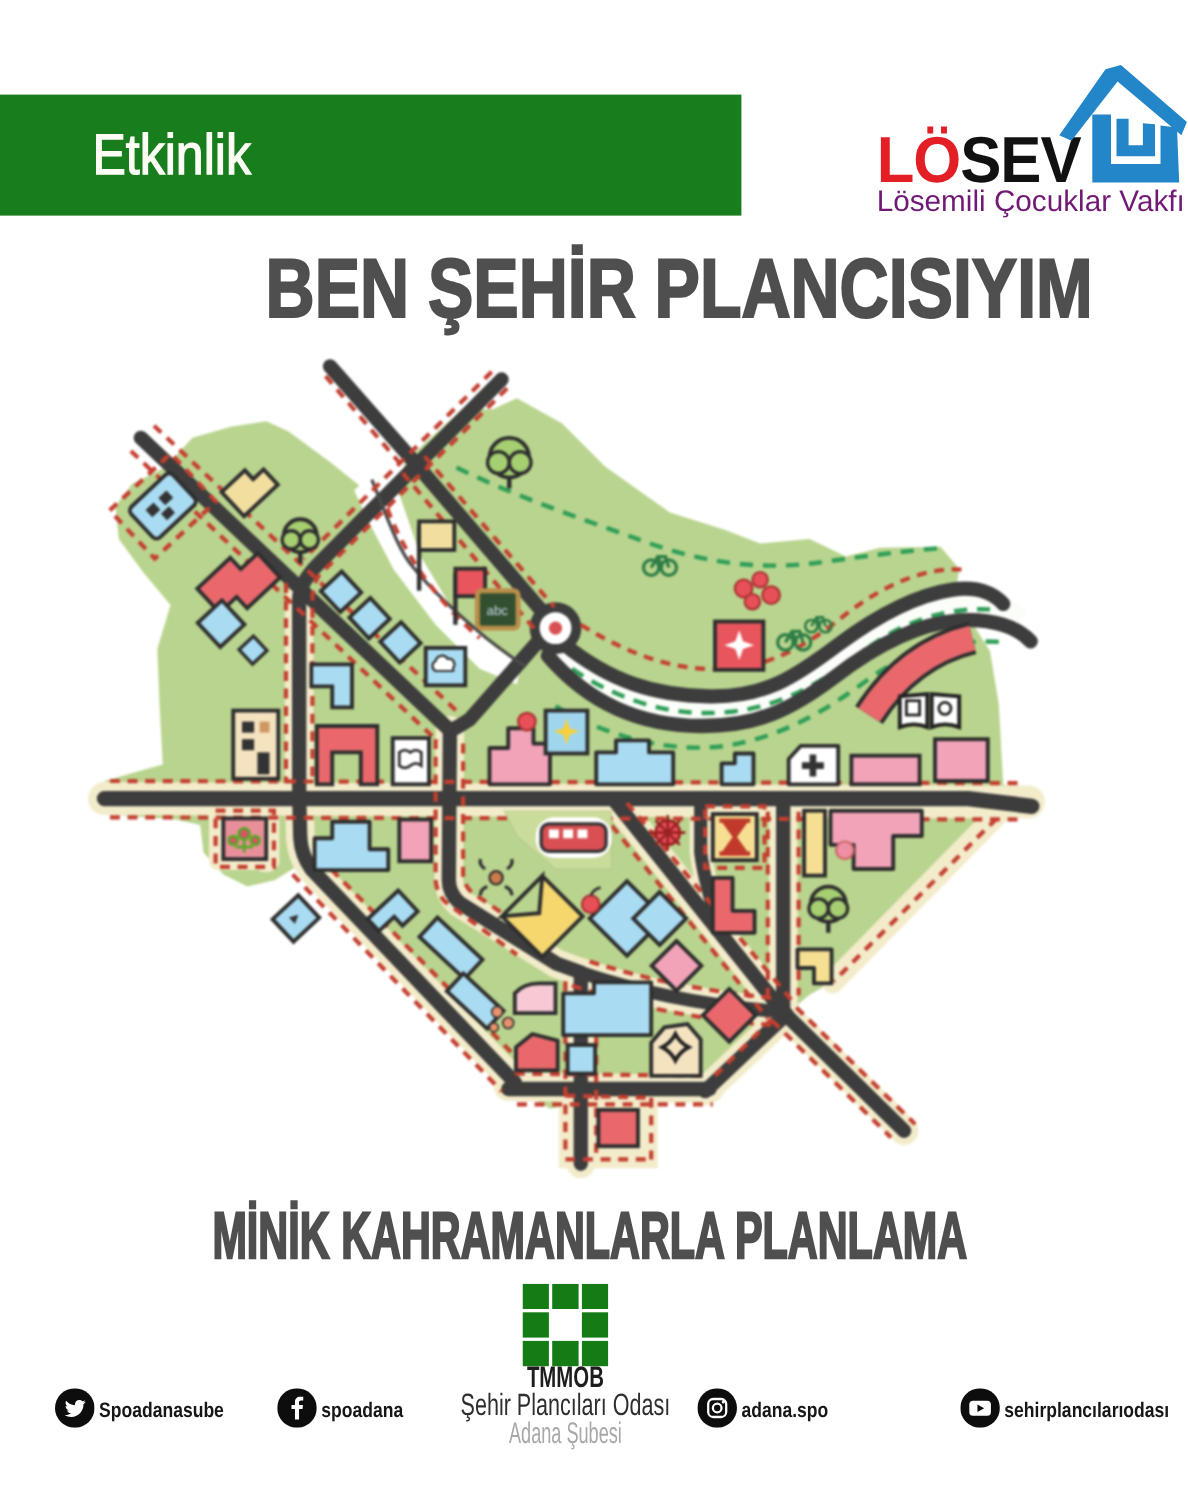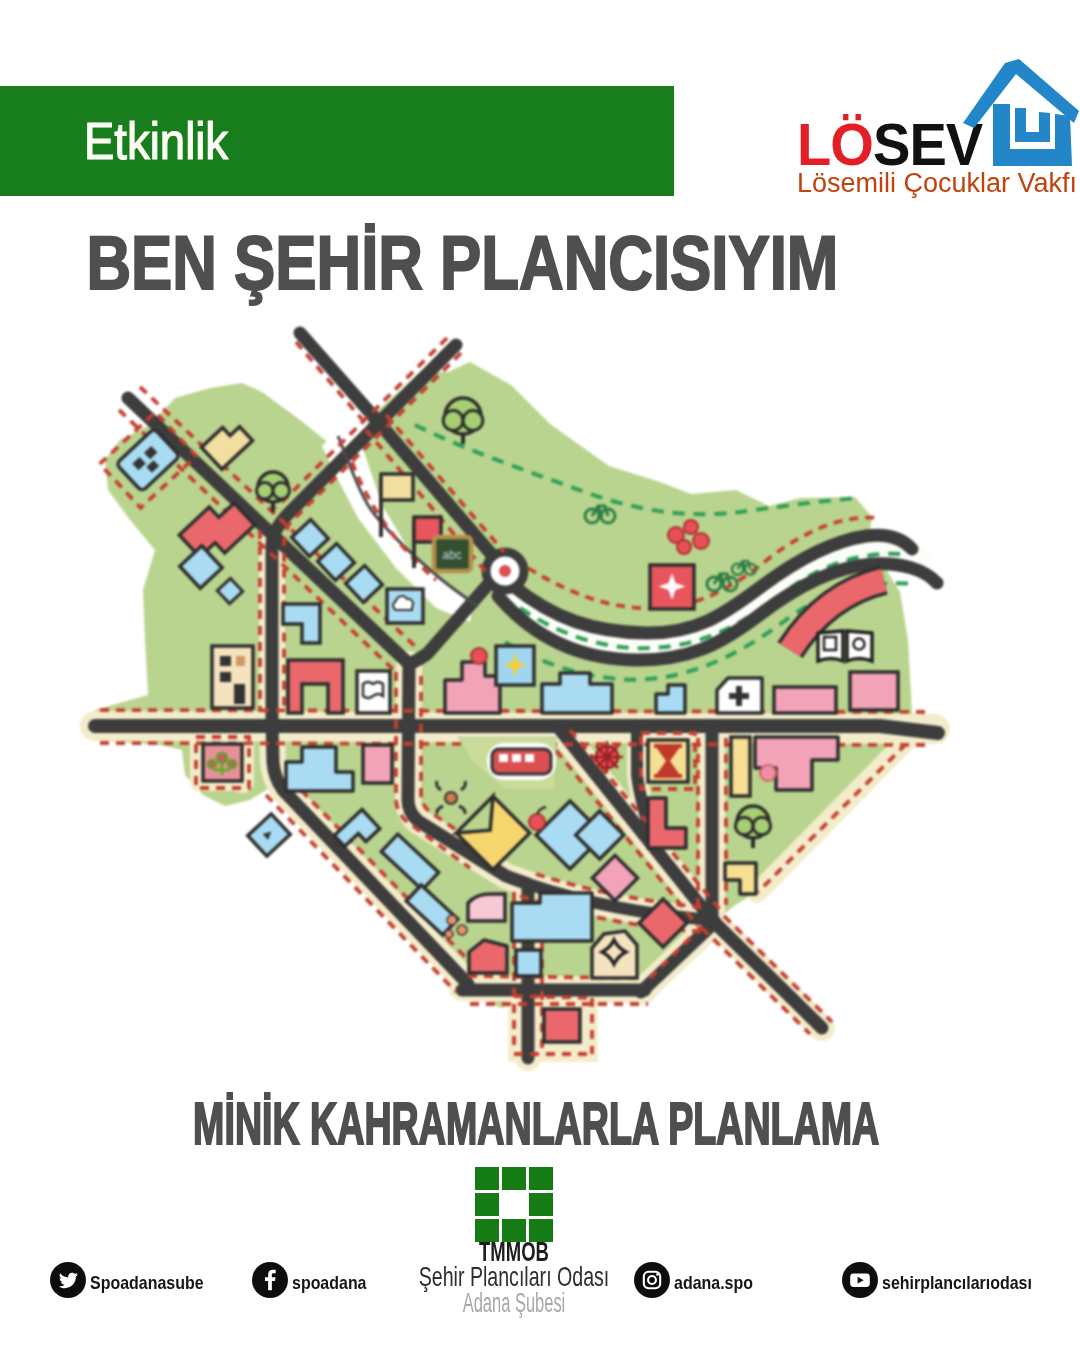--- a/index.html
+++ b/index.html
@@ -1,26 +1,26 @@
 <!DOCTYPE html>
 <html><head>
 <meta charset="utf-8">
 <style>
   html,body{margin:0;padding:0;width:1080px;height:1350px;background:#ffffff;overflow:hidden;}
   *{font-family:"Liberation Sans", sans-serif;}
   .abs{position:absolute;}
   #page{position:relative;width:1080px;height:1350px;background:#fff;padding-left:16px;}
   #banner{left:0;top:86px;width:674px;height:110px;background:#177d1d;}
   #banner span{display:inline-block;color:#fdfdf5;font-size:52px;font-weight:normal;-webkit-text-stroke:1.2px #fdfdf5;transform:scaleX(.875);transform-origin:left center;position:absolute;left:84px;top:25px;}
-  #title{left:0;top:219px;width:1080px;text-align:left;}
+  #title{left:0;top:219px;width:1080px;text-align:right;}
   #title span{display:inline-block;font-size:76px;font-weight:bold;color:#4f4f4f;-webkit-text-stroke:2px #4f4f4f;transform:scaleX(.813);transform-origin:center;white-space:nowrap;}
   #losev{left:790px;top:52px;width:290px;height:150px;}
   #lstext{position:absolute;left:7px;top:59px;font-size:59px;font-weight:bold;letter-spacing:-1px;transform:scaleX(.95);transform-origin:left center;}
   #lstext .lo{color:#e31e24;} #lstext .sev{color:#111;}
-  #lssub{position:absolute;left:7px;top:116px;font-size:27px;color:#c2410c;transform:scaleX(1.0);transform-origin:left center;white-space:nowrap;text-align:right;}
+  #lssub{position:absolute;left:7px;top:116px;font-size:27px;color:#701a75;transform:scaleX(1.0);transform-origin:left center;white-space:nowrap;text-align:right;}
   #title2{left:-11px;top:1089px;width:1080px;text-align:center;}
   #title2 span{display:inline-block;font-size:60px;font-weight:bold;color:#4f4f4f;-webkit-text-stroke:2.2px #4f4f4f;transform:scaleX(.627);transform-origin:center;white-space:nowrap;}
   #tmmob{left:364px;top:0;width:300px;height:0;}
   #tmmob div{position:absolute;width:300px;text-align:center;white-space:nowrap;}
   #tmmob .t1{top:1237px;font-size:27px;color:#1d1d1d;font-weight:bold;transform:scaleX(.686);}
   #tmmob .t2{top:1261px;font-size:28px;color:#2e2e2e;transform:scaleX(.70);}
   #tmmob .t3{top:1288px;font-size:27px;color:#a8a8a8;transform:scaleX(.61);}
   .soc{position:absolute;top:1262px;height:36px;}
   .soc .txt{position:absolute;top:10px;font-size:19px;font-weight:bold;color:#161616;white-space:nowrap;transform:scaleX(.84);transform-origin:left center;}
 </style>
@@ -347,21 +347,21 @@
     <svg width="36" height="36" viewBox="0 0 33 33">
         <circle cx="16.5" cy="16.5" r="16.5" fill="#0d0d0d"></circle>
         <g fill="none" stroke="#fff" stroke-width="1.9">
           <rect x="9" y="9" width="15" height="15" rx="4.2"></rect>
           <circle cx="16.5" cy="16.5" r="3.6"></circle>
         </g>
         <circle cx="21.6" cy="11.4" r="1.3" fill="#fff"></circle>
       </svg>
     <span class="txt" style="left:40px;">adana.spo</span>
   </div>
-  <div class="soc" style="left:842px;">
+  <div class="soc" style="left:873px;">
     <svg width="36" height="36" viewBox="0 0 33 33">
         <circle cx="16.5" cy="16.5" r="16.5" fill="#0d0d0d"></circle>
         <rect x="7.5" y="10.5" width="18" height="12.5" rx="3.2" fill="#fff"></rect>
         <path d="M14.3 13.6l5.6 3.1-5.6 3.1z" fill="#0d0d0d"></path>
       </svg>
     <span class="txt" style="left:40px;">sehirplancılarıodası</span>
   </div>
 </div>
 
 </body></html>

